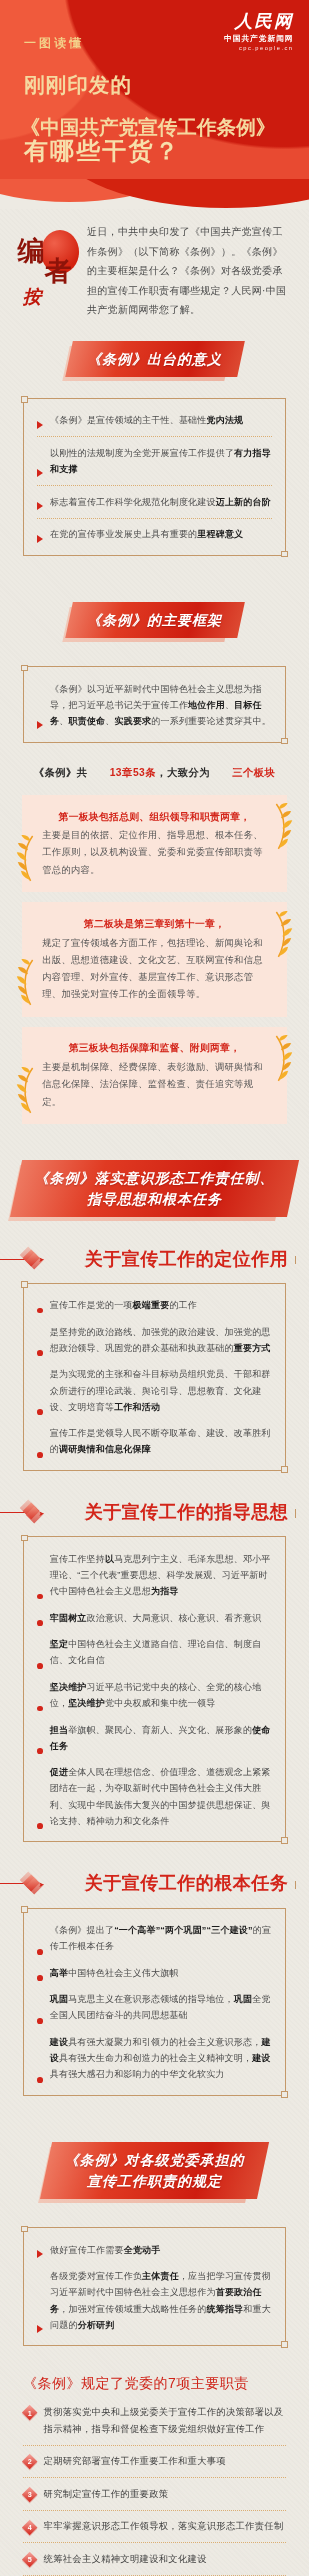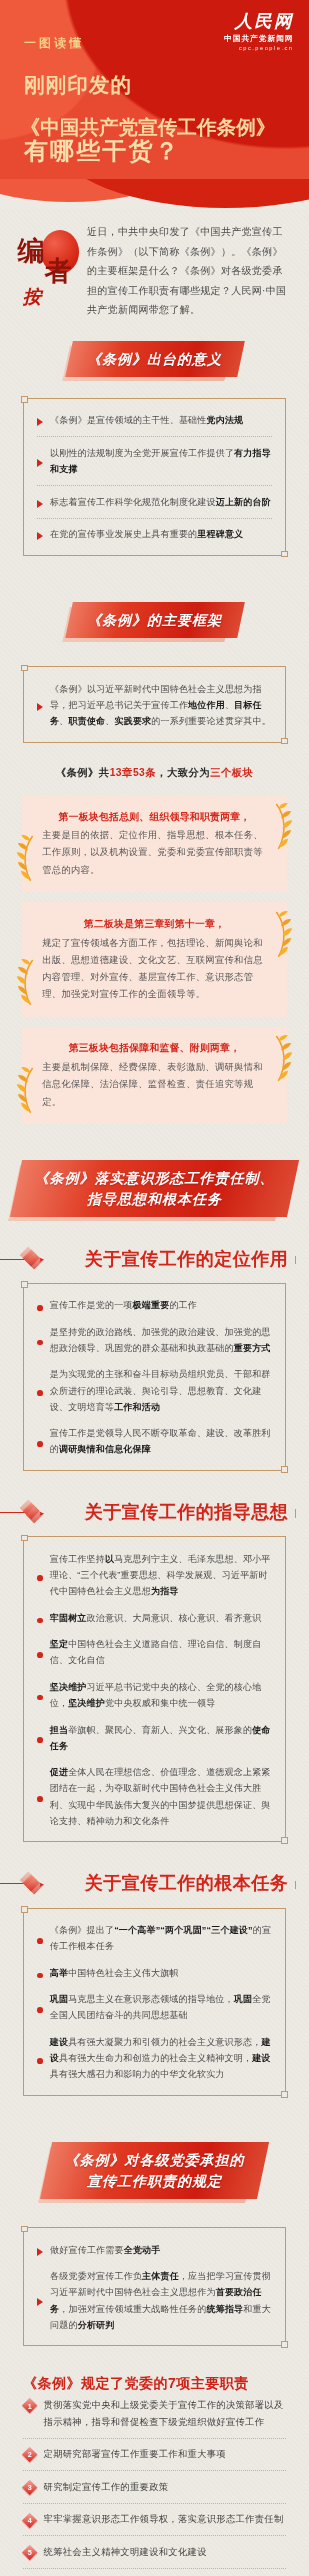--- a/index.html
+++ b/index.html
@@ -35,28 +35,28 @@
   .banner::before{content:"";position:absolute;left:-2.1px;top:5.2px;right:12.4px;bottom:-4.1px;
                   background:linear-gradient(100deg,#f3bdaa,#eda28c);transform:skewX(-12deg);opacity:.75;}
   .banner::after{content:"";position:absolute;inset:0;transform:skewX(-12deg);
                  background:linear-gradient(96deg,#ee7a62 0%,#e03a22 30%,#ce1d10 72%,#dd4a32 100%);}
   .banner .bl{position:relative;z-index:1;color:#fff;font-weight:900;font-style:italic;font-size:14px;line-height:1.5;letter-spacing:1px;text-shadow:0 1px 1.5px rgba(110,0,0,.35);}
   
   .box{position:relative;border:0.5px solid #c49869;margin:0 23px;padding:13.4px 13.4px 12.4px;}
   .box::before,.box::after{content:"";position:absolute;width:4.6px;height:4.6px;border:0.5px solid #c49869;background:#edeae3;}
   .box::before{left:-2.6px;top:-2.6px;}
   .box::after{right:-2.6px;bottom:-2.6px;}
-  .b-item{display:flex;gap:6.7px;align-items:center;}
+  .b-item{display:flex;gap:6.7px;align-items:flex-end;}
   .tri{flex:0 0 auto;width:0;height:0;border-left:6.7px solid #d3251a;border-top:4.1px solid transparent;border-bottom:4.1px solid transparent;margin-top:3.6px;}
   .dot{flex:0 0 auto;width:5.7px;height:5.7px;border-radius:50%;background:#d3251a;margin-top:5.2px;}
   .b-txt{font-size:9px;line-height:1.8;color:#4a4a4a;letter-spacing:0.2px;}
   .b-txt b,.panel b,.ed-text b{color:#1d1d1d;}
   .dotsep{border-bottom:1px dotted #dcae72;margin:7.7px 0;}
   .chapters{font-size:10.3px;font-weight:700;color:#2a2a2a;text-align:center;margin:23px 15.5px 15.5px;letter-spacing:0.5px;}
-  em{font-style:normal;color:#d3251a;font-weight:900;}
+  em{font-style:normal;color:#d3251a;font-weight:900;margin-left:22px;}
   
   .panel{position:relative;background:#fbe5da;margin:0 21.6px;padding:13.4px 20.6px;}
   .panel .p-title{color:#d3251a;font-weight:900;font-size:9.8px;line-height:1.7;letter-spacing:0.3px;text-align:center;}
   .panel .p-body{color:#555;font-size:9.3px;line-height:1.85;letter-spacing:0.3px;margin-top:2.1px;}
   .laurel{position:absolute;width:23px;height:49px;}
   .laurel.lft{left:-6.2px;bottom:9.3px;}
   .laurel.rgt{right:-6.2px;top:7.2px;transform:scaleX(-1);}
   
   .subhead{display:flex;align-items:center;gap:8.2px;margin:29px 23px 12.4px;position:relative;}
   .subhead .lead{position:absolute;left:-23px;top:50%;width:28px;height:1px;background:#d3251a;}
@@ -64,21 +64,21 @@
   .dia i{position:absolute;left:2.1px;top:2.1px;width:12.4px;height:12.4px;transform:rotate(45deg);
          background:linear-gradient(135deg,#f29a86,#d3251a);}
   .dia i.g1{left:-1px;top:-1px;opacity:.45;}
   .dia i.g2{left:5.2px;top:5.2px;opacity:.7;}
   .dia s{position:absolute;right:-4.1px;top:5.2px;color:#d3251a;font-size:7.2px;text-decoration:none;font-weight:900;}
   .sh-txt{color:#d3251a;font-size:18px;font-weight:700;letter-spacing:0.5px;white-space:nowrap;margin-left:36px;}
   .sh-txt b{font-weight:900;}
   .sh-line{flex:1;height:1px;background:#c49869;position:relative;top:-2.1px;}
   .sh-line::after{content:"";position:absolute;right:0;top:0;width:1px;height:8.2px;background:#c49869;}
   
-  .duty-head{color:#cf2318;font-size:14px;font-weight:700;margin:29px 23px 4px;letter-spacing:0.5px;}
+  .duty-head{color:#cf2318;font-size:14px;font-weight:400;margin:29px 23px 11px;letter-spacing:0.5px;}
   .duties{margin:0 23px;}
   .d-item{display:flex;gap:7.2px;align-items:flex-start;}
   .dnum{flex:0 0 auto;width:13.4px;height:13.4px;position:relative;margin-top:2.1px;}
   .dnum i{position:absolute;inset:1px;transform:rotate(45deg);background:linear-gradient(135deg,#f6a9a0,#d3251a);box-shadow:1px 1px 0 rgba(211,37,26,.25);}
   .dnum b{position:absolute;inset:0;display:flex;align-items:center;justify-content:center;color:#fff;font-size:7.2px;font-weight:900;}
   .d-txt{font-size:9.3px;line-height:1.75;color:#3f3f3f;letter-spacing:0.3px;}
   
   .sp20{height:10.3px}.sp30{height:15.5px}.sp40{height:20.6px}.sp55{height:28px}.sp70{height:36px}.sp90{height:46px}
 </style>
 </head>

